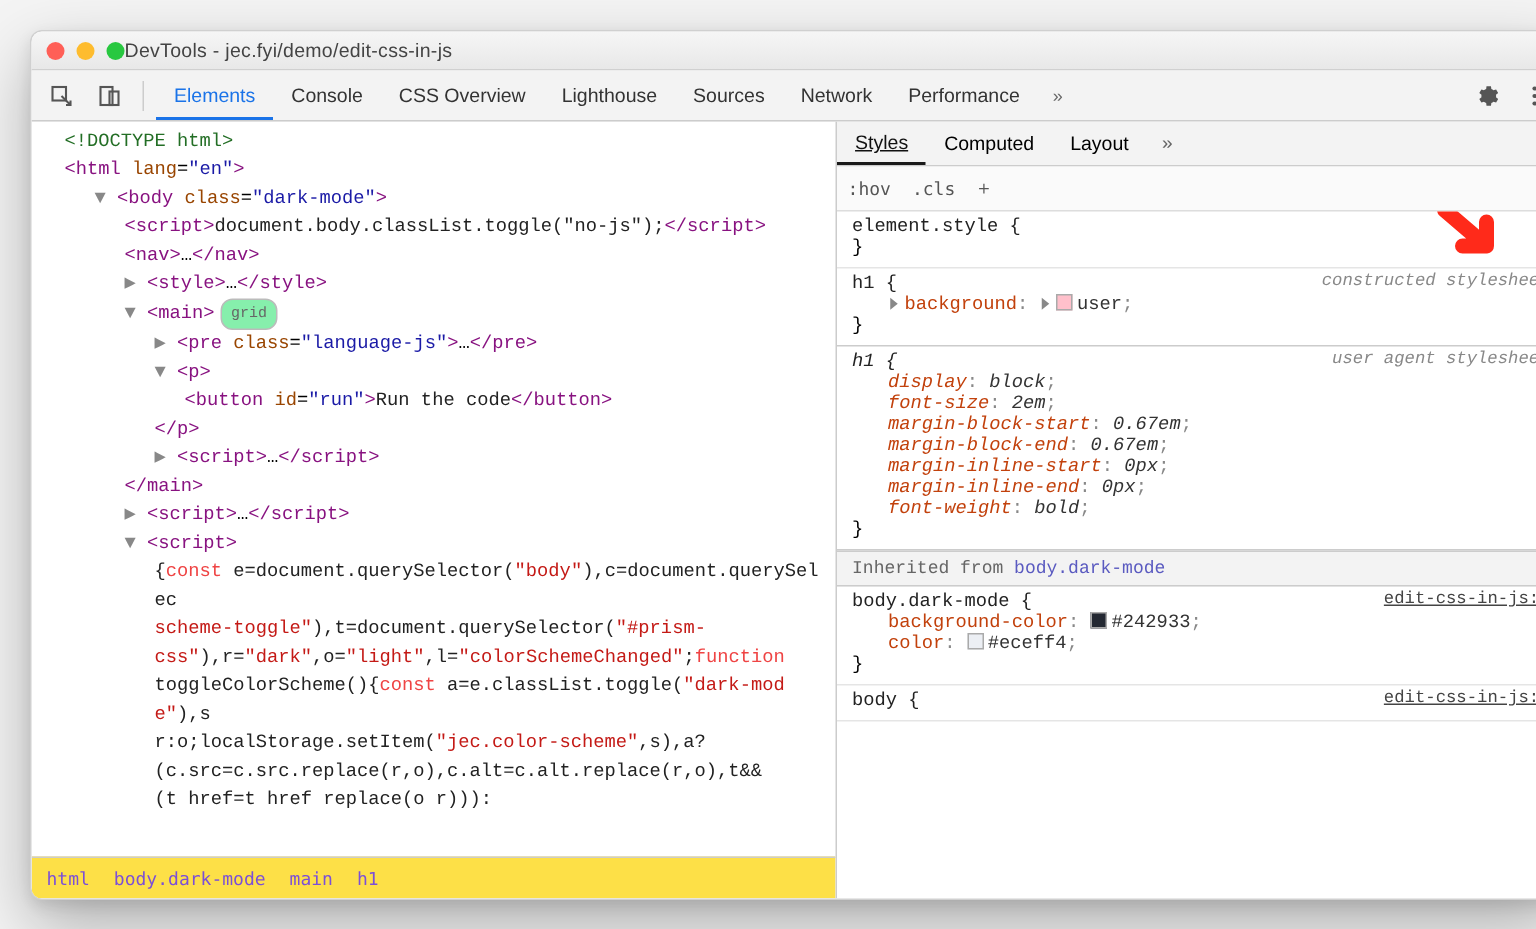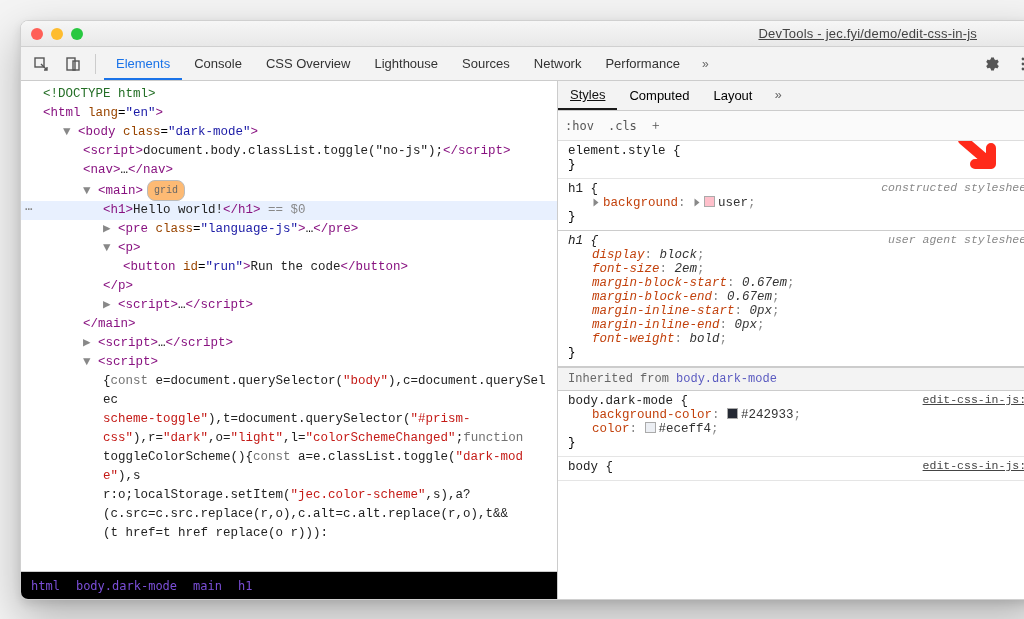--- a/index.html
+++ b/index.html
@@ -25,21 +25,21 @@
     height: 26px;
     background: linear-gradient(#f6f6f6,#e8e8e8);
     display: flex;
     align-items: center;
     padding: 0 10px;
     border-bottom: 1px solid #d0d0d0;
   }
   .traffic { display:flex; gap:8px; }
   .traffic span { width:12px;height:12px;border-radius:50%; }
   .tl-close{background:#ff5f57;} .tl-min{background:#febc2e;} .tl-max{background:#28c840;}
-  .title { flex:1; text-align:right; color:#444; font-size:13px; letter-spacing:.2px;text-decoration:underline;}
+  .title { flex:1; text-align:left; color:#444; font-size:13px; letter-spacing:.2px;}
   .toolbar {
     display:flex;
     align-items:center;
     height:34px;
     border-bottom:1px solid #ccc;
     background:#f3f3f3;
     padding:0 6px;
     gap:4px;
   }
   .tb-iconbtn { width:28px;height:28px;display:flex;align-items:center;justify-content:center;color:#555;border-radius:3px;}
@@ -66,27 +66,27 @@
   .line{padding:0 10px;}
   .i1{padding-left:22px;} .i2{padding-left:42px;} .i3{padding-left:62px;} .i4{padding-left:82px;} .i5{padding-left:102px;}
   .tg{color:#881280;} 
   .an{color:#994500;} 
   .av{color:#1a1aa6;} 
   .pn{color:#236e25;} 
   .tx{color:#222;}
   .sel{background:#e8f0fe;}
   .dots{position:relative;}
   .dots::before{content:"⋯";position:absolute;left:4px;color:#888;}
-  .pill{display:inline-block;padding:0 6px;border:1px solid #bbb;border-radius:8px;font-size:10px;color:#666;background:#fdba74;vertical-align:1px;margin-left:4px;}
+  .pill{display:inline-block;padding:0 6px;border:1px solid #bbb;border-radius:8px;font-size:10px;color:#666;background:#86efac;vertical-align:1px;margin-left:4px;}
   .dim{color:#888;}
   .tw{color:#888;}
-  .kw{color:#737373;}
+  .kw{color:#ef4444;}
   .str{color:#c41a16;}
   .breadcrumbs{
-    height:28px;border-top:1px solid #ccc;background:#000000;
+    height:28px;border-top:1px solid #ccc;background:#fde047;
     display:flex;align-items:center;padding:0 10px;gap:16px;
     font-family:Menlo,monospace;font-size:12px;color:#7c4dff;
   }
   .breadcrumbs span{color:#7b4fd8;}
   
   .side{
     flex:0.95;display:flex;flex-direction:column;overflow:hidden;font-size:12.5px;
   }
   .side-tabs{
     display:flex;align-items:center;height:30px;border-bottom:1px solid #ccc;background:#f3f3f3;
@@ -181,22 +181,22 @@
 
   <div class="content">
 
     <div class="elements">
       <div class="tree">
         <div class="line i1"><span class="pn">&lt;!DOCTYPE html&gt;</span></div>
         <div class="line i1"><span class="tg">&lt;html </span><span class="an">lang</span>=<span class="av">"en"</span><span class="tg">&gt;</span></div>
         <div class="line i2"><span class="tw">▼ </span><span class="tg">&lt;body </span><span class="an">class</span>=<span class="av">"dark-mode"</span><span class="tg">&gt;</span></div>
         <div class="line i3"><span class="tg">&lt;script&gt;</span><span class="tx">document.body.classList.toggle("no-js");</span><span class="tg">&lt;/script&gt;</span></div>
         <div class="line i3"><span class="tg">&lt;nav&gt;</span>…<span class="tg">&lt;/nav&gt;</span></div>
+        <div class="line i3"><span class="tw">▶ </span><span class="tg">&lt;style&gt;</span>…<span class="tg">&lt;/style&gt;</span></div>
         <div class="line i3"><span class="tw">▼ </span><span class="tg">&lt;main&gt;</span><span class="pill">grid</span></div>
-        <div class="line i4 sel dots"><span class="tg">&lt;h1&gt;</span><span class="tx">Hello world!</span><span class="tg">&lt;/h1&gt;</span><span class="dim"> == $0</span></div>
         <div class="line i4"><span class="tw">▶ </span><span class="tg">&lt;pre </span><span class="an">class</span>=<span class="av">"language-js"</span><span class="tg">&gt;</span>…<span class="tg">&lt;/pre&gt;</span></div>
         <div class="line i4"><span class="tw">▼ </span><span class="tg">&lt;p&gt;</span></div>
         <div class="line i5"><span class="tg">&lt;button </span><span class="an">id</span>=<span class="av">"run"</span><span class="tg">&gt;</span><span class="tx">Run the code</span><span class="tg">&lt;/button&gt;</span></div>
         <div class="line i4"><span class="tg">&lt;/p&gt;</span></div>
         <div class="line i4"><span class="tw">▶ </span><span class="tg">&lt;script&gt;</span>…<span class="tg">&lt;/script&gt;</span></div>
         <div class="line i3"><span class="tg">&lt;/main&gt;</span></div>
         <div class="line i3"><span class="tw">▶ </span><span class="tg">&lt;script&gt;</span>…<span class="tg">&lt;/script&gt;</span></div>
         <div class="line i3"><span class="tw">▼ </span><span class="tg">&lt;script&gt;</span></div>
         <div class="line i4 code-multiline"><span class="tx">{</span><span class="kw">const</span><span class="tx"> e=document.querySelector(</span><span class="str">"body"</span><span class="tx">),c=document.querySelec</span><br><span class="str">scheme-toggle"</span><span class="tx">),t=document.querySelector(</span><span class="str">"#prism-</span><br><span class="str">css"</span><span class="tx">),r=</span><span class="str">"dark"</span><span class="tx">,o=</span><span class="str">"light"</span><span class="tx">,l=</span><span class="str">"colorSchemeChanged"</span><span class="tx">;</span><span class="kw">function</span><span class="tx"> </span><br><span class="tx">toggleColorScheme(){</span><span class="kw">const</span><span class="tx"> a=e.classList.toggle(</span><span class="str">"dark-mode"</span><span class="tx">),s</span><br><span class="tx">r:o;localStorage.setItem(</span><span class="str">"jec.color-scheme"</span><span class="tx">,s),a?</span><br><span class="tx">(c.src=c.src.replace(r,o),c.alt=c.alt.replace(r,o),t&amp;&amp;</span><br><span class="tx">(t href=t href replace(o r))):</span></div>
       </div>

